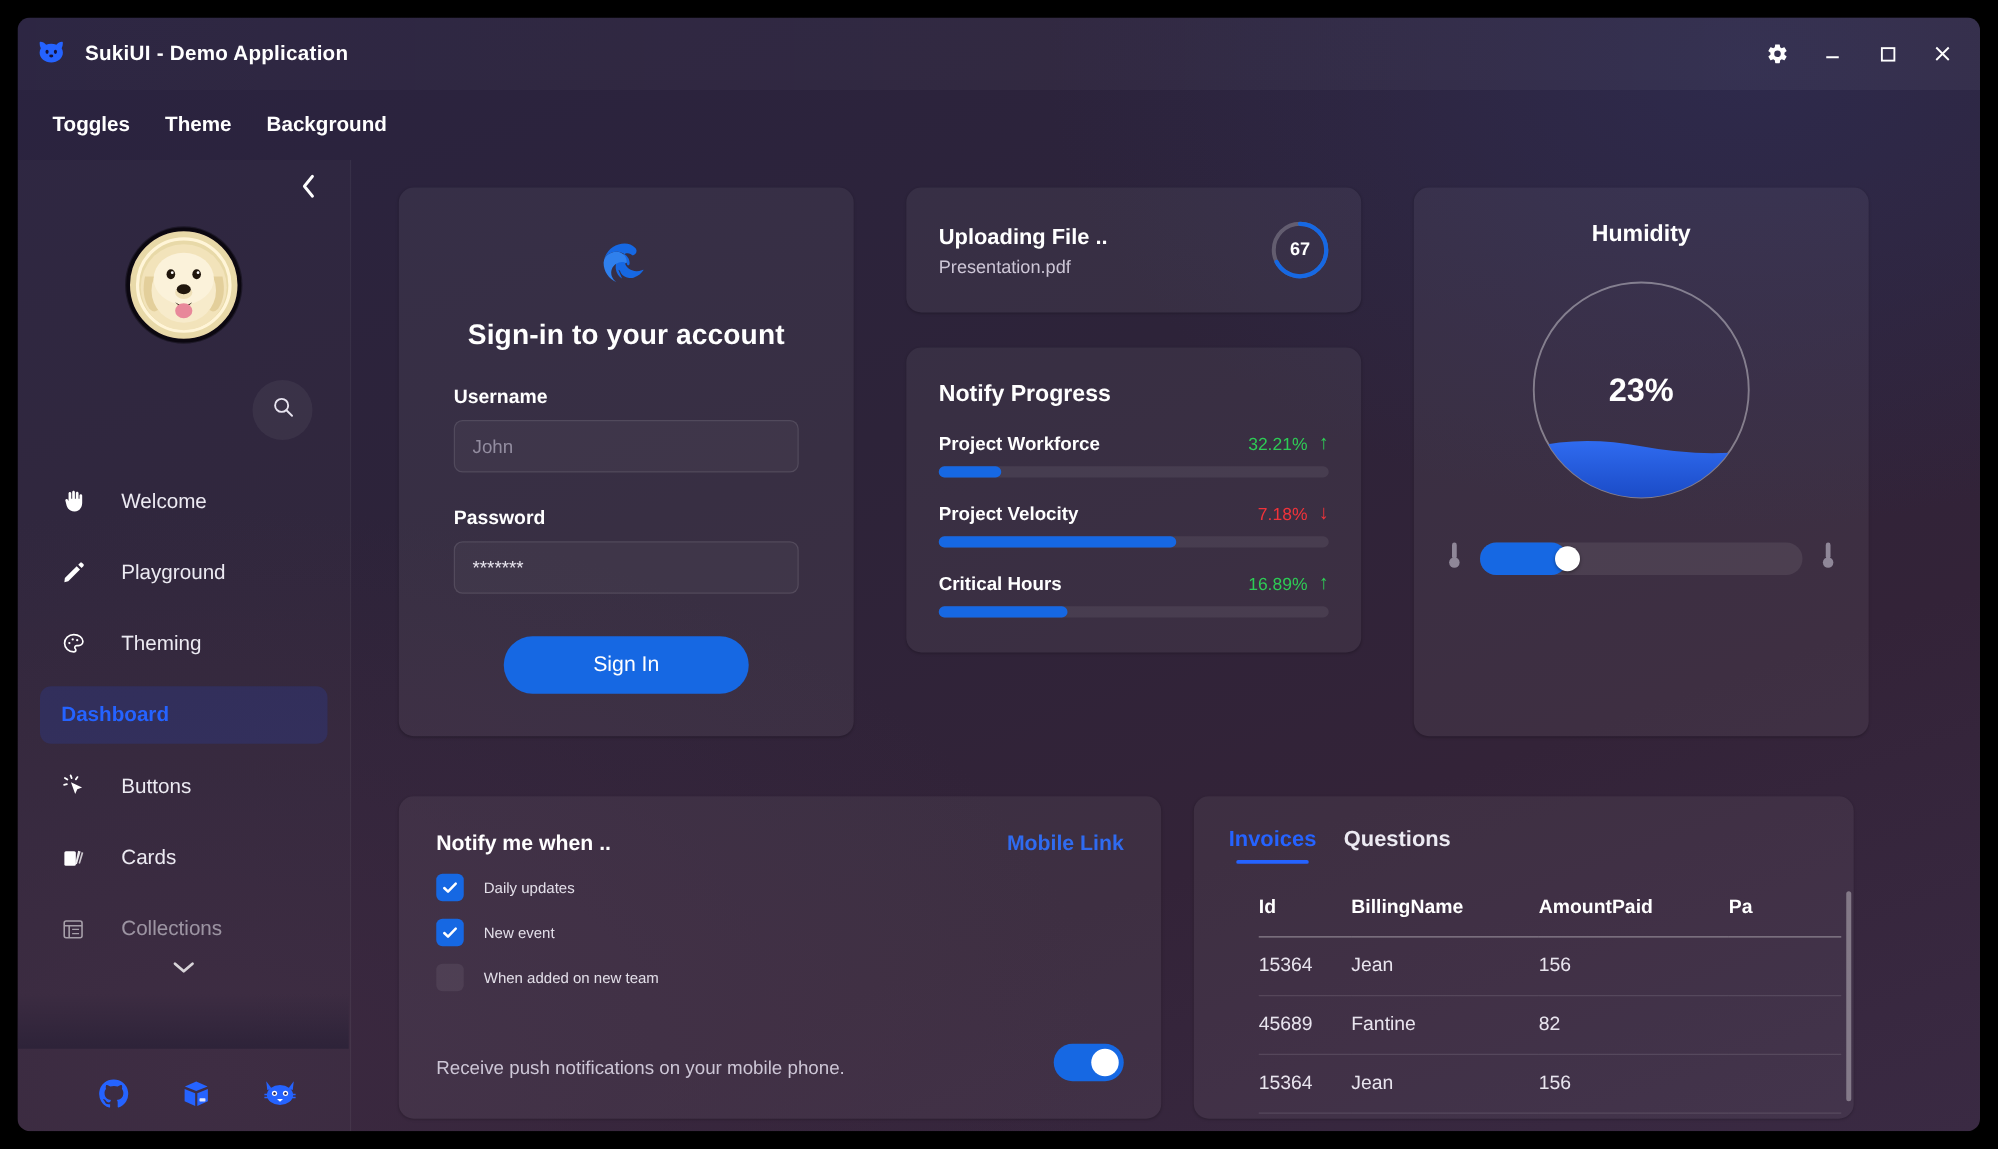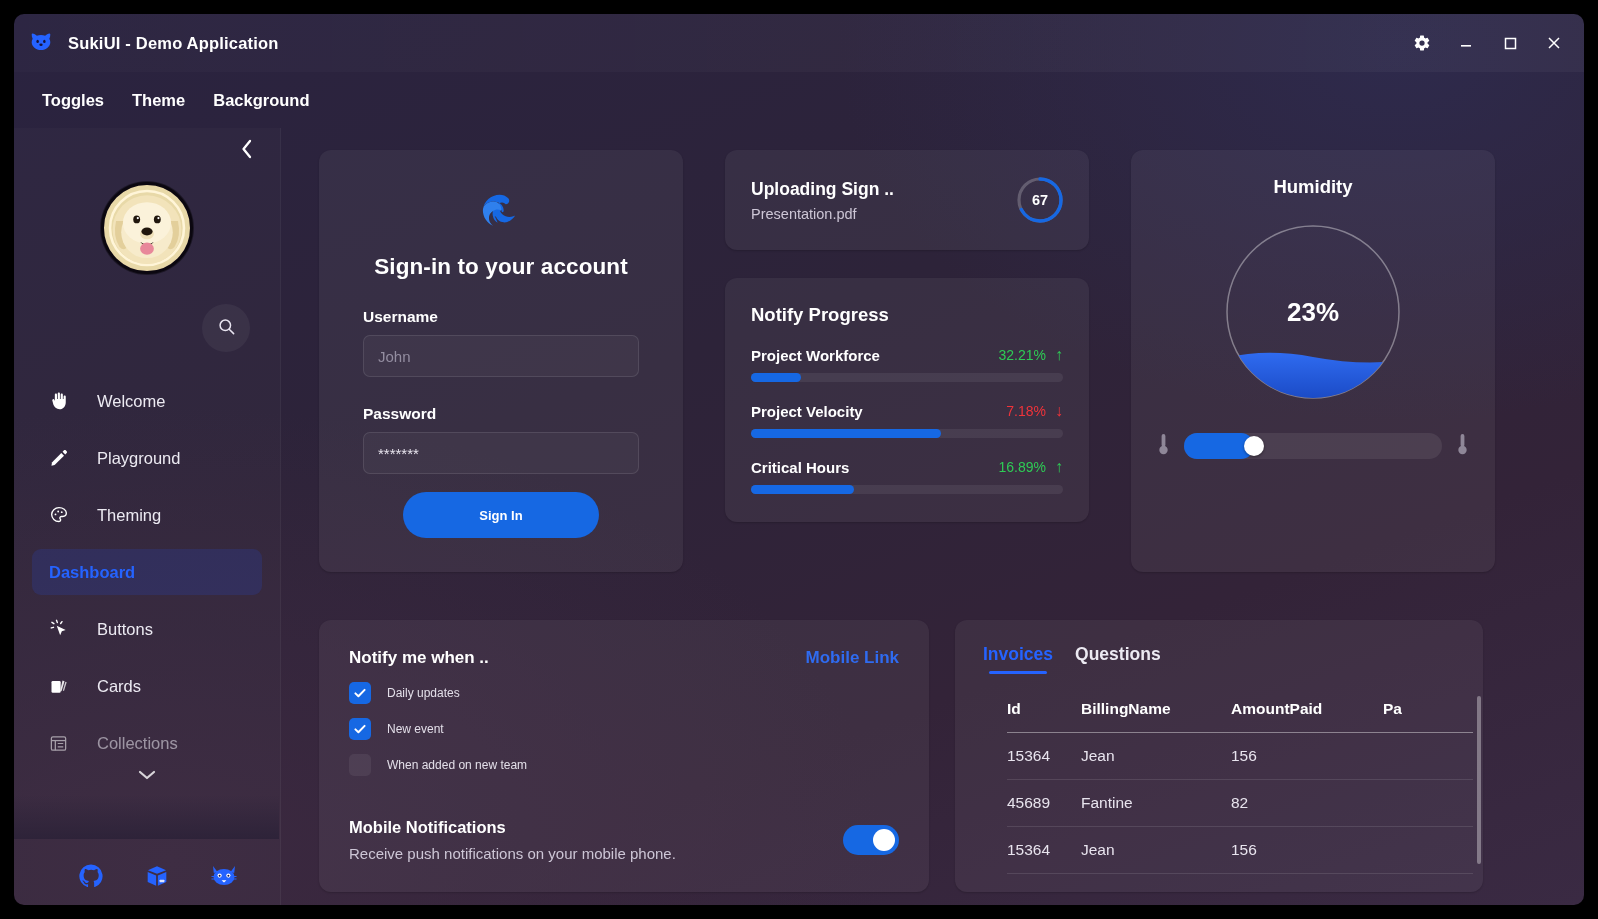--- a/index.html
+++ b/index.html
@@ -121,23 +121,23 @@
   .tinput {
     width: 100%; height: 42px; margin-top: 9px;
     background: rgba(255,255,255,0.035);
     border: 1px solid rgba(255,255,255,0.10);
     border-radius: 7px; color: #e8e5ee;
     font-size: 15px; padding: 0 14px;
     font-family: "Liberation Sans", sans-serif;
   }
   .tinput::placeholder { color: #938da0; }
   .signin-btn {
-    margin-top: 18px; width: 196px; height: 46px;
+    margin-top: 34px; width: 196px; height: 46px;
     background: #1668e3; border: none; border-radius: 23px;
-    color: #fff; font-size: 13px; font-weight: 700; cursor: default;
+    color: #fff; font-size: 17px; font-weight: 400; cursor: default;
     font-family: "Liberation Sans", sans-serif;
   }
   
   .col-mid { display:flex; flex-direction:column; gap: 28px; }
   .upload {
     width: 364px; height: 100px; padding: 0 24px 0 26px;
     display:flex; align-items:center; justify-content:space-between;
   }
   .upload-title { font-size: 17.5px; font-weight: 700; }
   .upload-sub { font-size: 14.5px; color: #cdc6d6; margin-top: 6px; }
@@ -461,21 +461,21 @@
           <input class="tinput" type="text" placeholder="John" style="">
           <div class="field-label">Password</div>
           <input class="tinput" type="text" value="*******" style="">
           <button class="signin-btn">Sign In</button>
         </div>
 
         <div class="col-mid">
 
           <div class="card upload">
             <div>
-              <div class="upload-title">Uploading Sign ..</div>
+              <div class="upload-title">Uploading File ..</div>
               <div class="upload-sub">Presentation.pdf</div>
             </div>
             <div class="ring-wrap">
               <svg width="50" height="50" viewBox="0 0 50 50">
                 <circle cx="25" cy="25" r="21" fill="none" stroke="rgba(255,255,255,0.22)" stroke-width="3.2"></circle>
                 <circle cx="25" cy="25" r="21" fill="none" stroke="#1668e3" stroke-width="3.4" stroke-linecap="round" stroke-dasharray="88.4 131.9" transform="rotate(-90 25 25)"></circle>
               </svg>
               <div class="ring-val">67</div>
             </div>
           </div>
@@ -593,21 +593,20 @@
             <span class="chk-label">New event</span>
           </div>
 
           <div class="chk-row">
             <span class="chk off"></span>
             <span class="chk-label">When added on new team</span>
           </div>
 
           <div class="mobile-row">
             <div>
-              <div class="mobile-title">Mobile Notifications</div>
               <div class="mobile-sub">Receive push notifications on your mobile phone.</div>
             </div>
             <div class="toggle">
               <div class="knob"></div>
             </div>
           </div>
         </div>
 
         <div class="card invoices">
           <div class="tabs">

